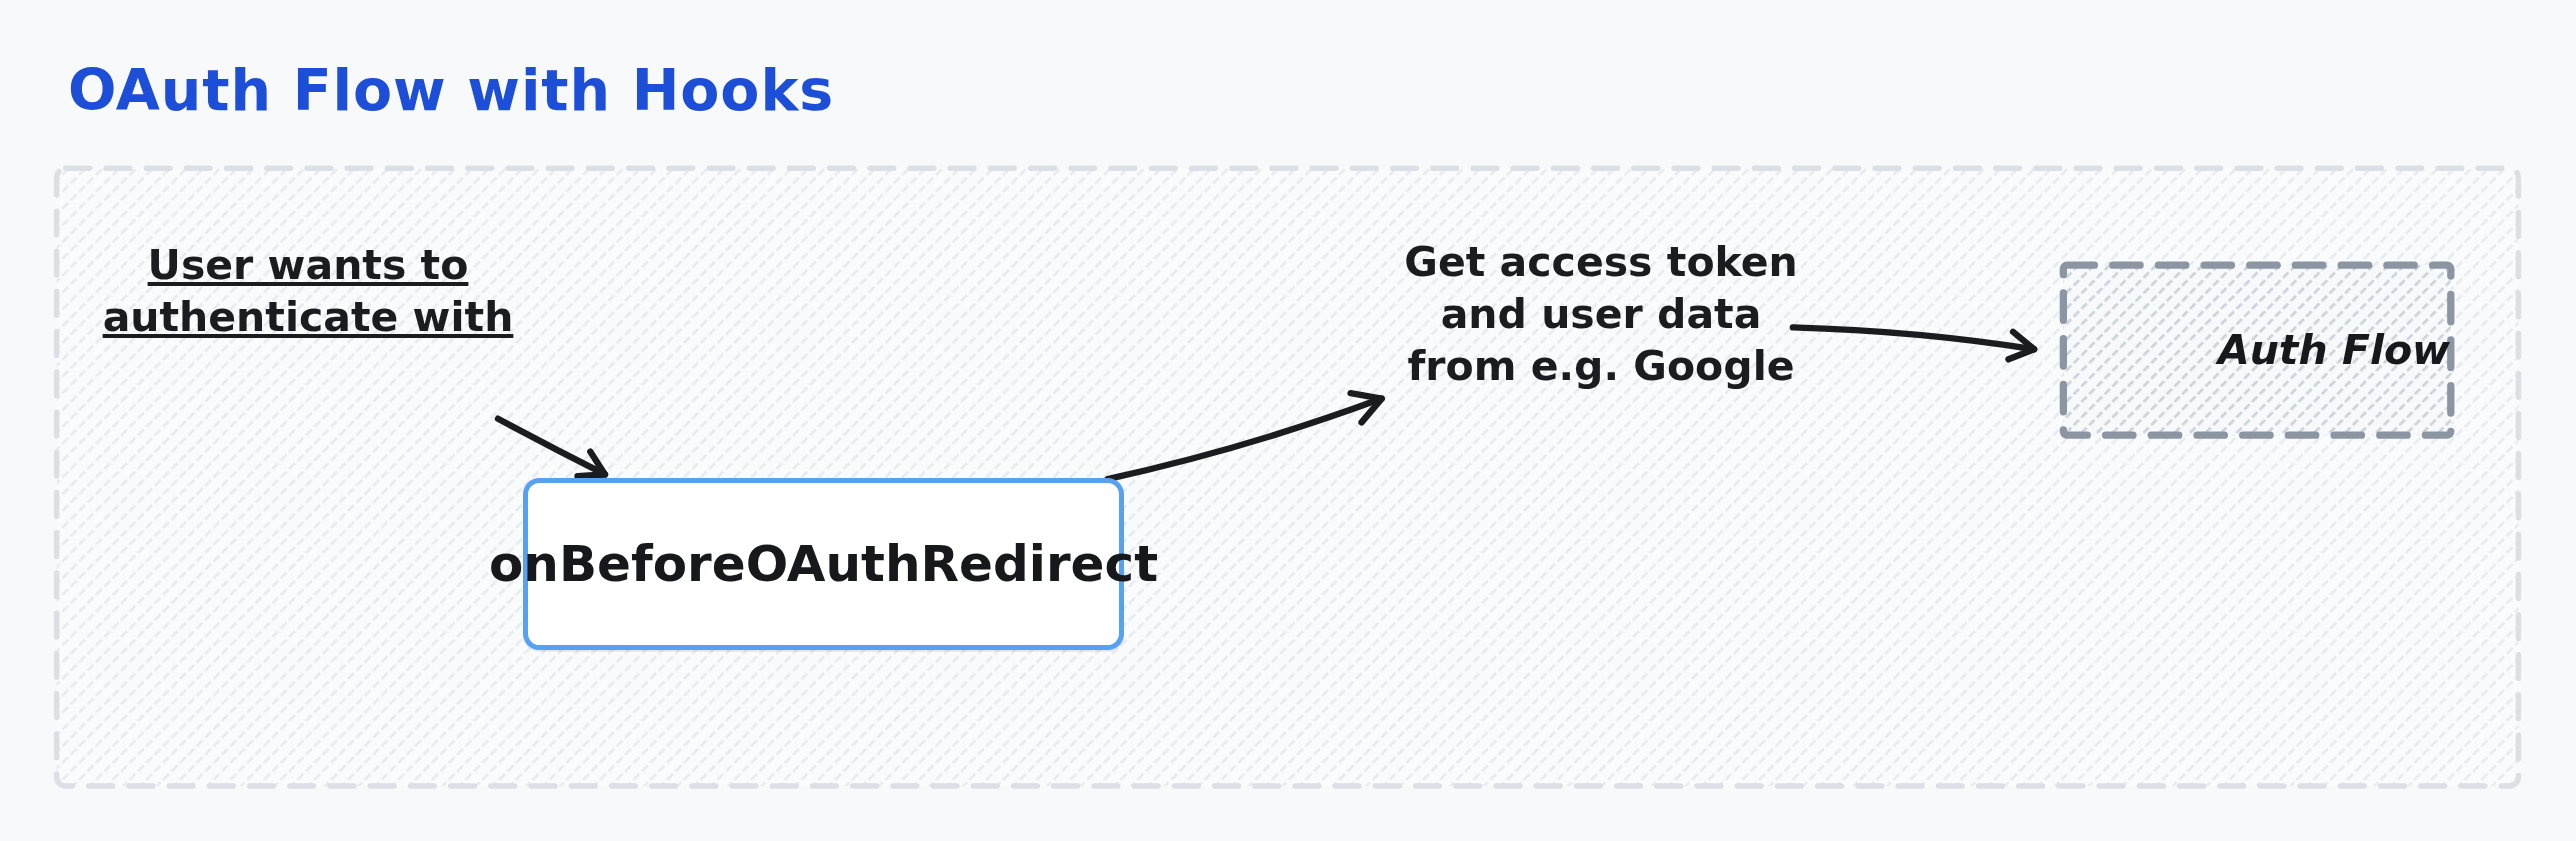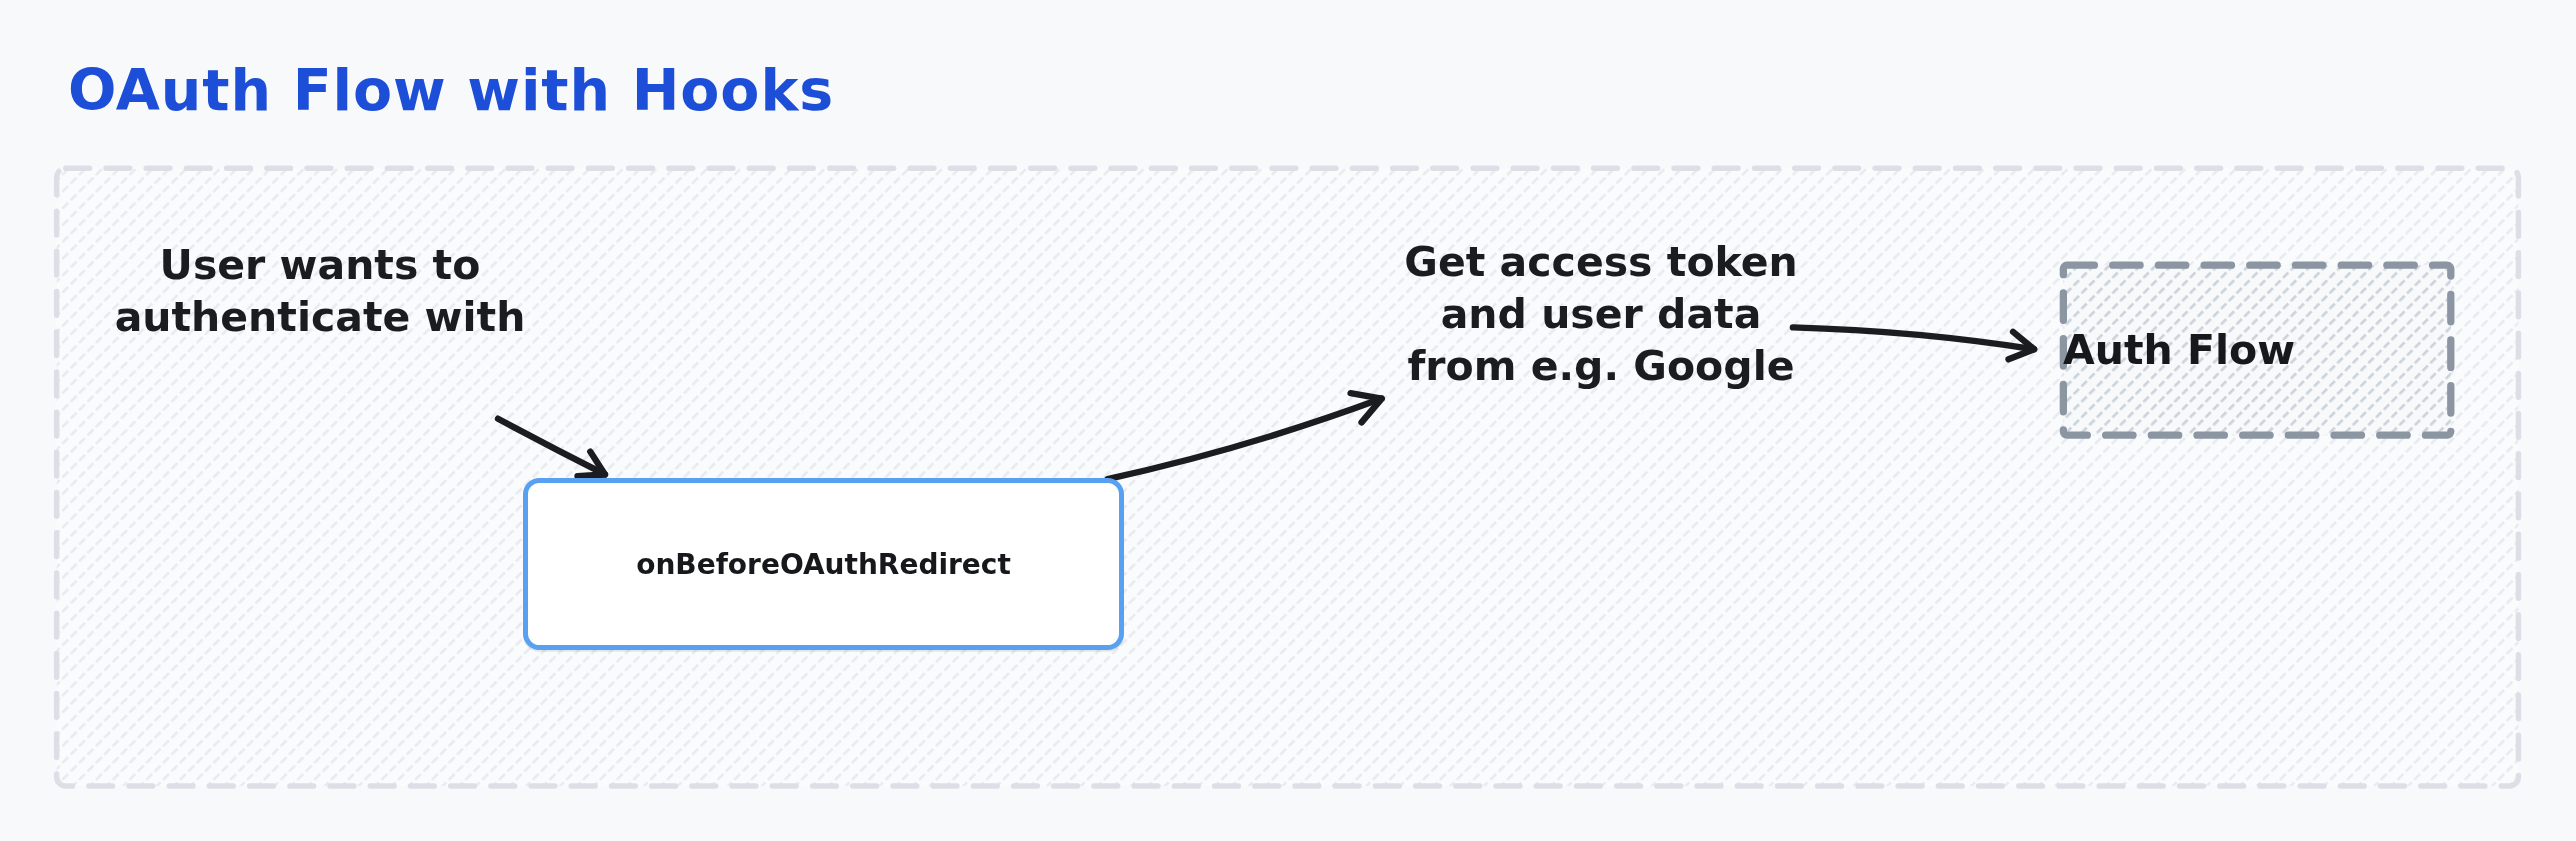--- a/index.html
+++ b/index.html
@@ -28,46 +28,46 @@
   .note {
     position: absolute;
     width: 448px;
     text-align: center;
     font-size: 41px;
     line-height: 52px;
     font-weight: 700;
     color: #1b1c20;
   }
   .note span { display: block; }
-  .note.left  { left: 96px;  top: 239px; }
+  .note.left  { left: 84px;  top: 239px; text-decoration: underline; }
   .note.right { left: 1377px; top: 236px; }
 
   .hook-box {
     position: absolute;
     left: 523px; top: 478px;
     width: 601px; height: 172px;
     box-sizing: border-box;
     background: #ffffff;
     border: 5.5px solid #57a1f0;
     border-radius: 16.4px;
     box-shadow: 0 1.8px 0 rgba(30,40,60,0.10);
     display: flex; align-items: center; justify-content: center;
   }
   .hook-box span {
-    font-size: 28px;
+    font-size: 50px;
     font-weight: 700;
     color: #17181c;
     white-space: nowrap;
   }
 
   .auth-label {
     position: absolute;
     left: 2063px; top: 265px;
     width: 387px; height: 170px;
-    display: flex; align-items: center; justify-content: flex-start;
+    display: flex; align-items: center; justify-content: flex-end; font-style: italic;
   }
   .auth-label span {
     font-size: 41px;
     font-weight: 700;
     color: #17181c;
     white-space: nowrap;
   }
 </style>
 </head>
 <body>

